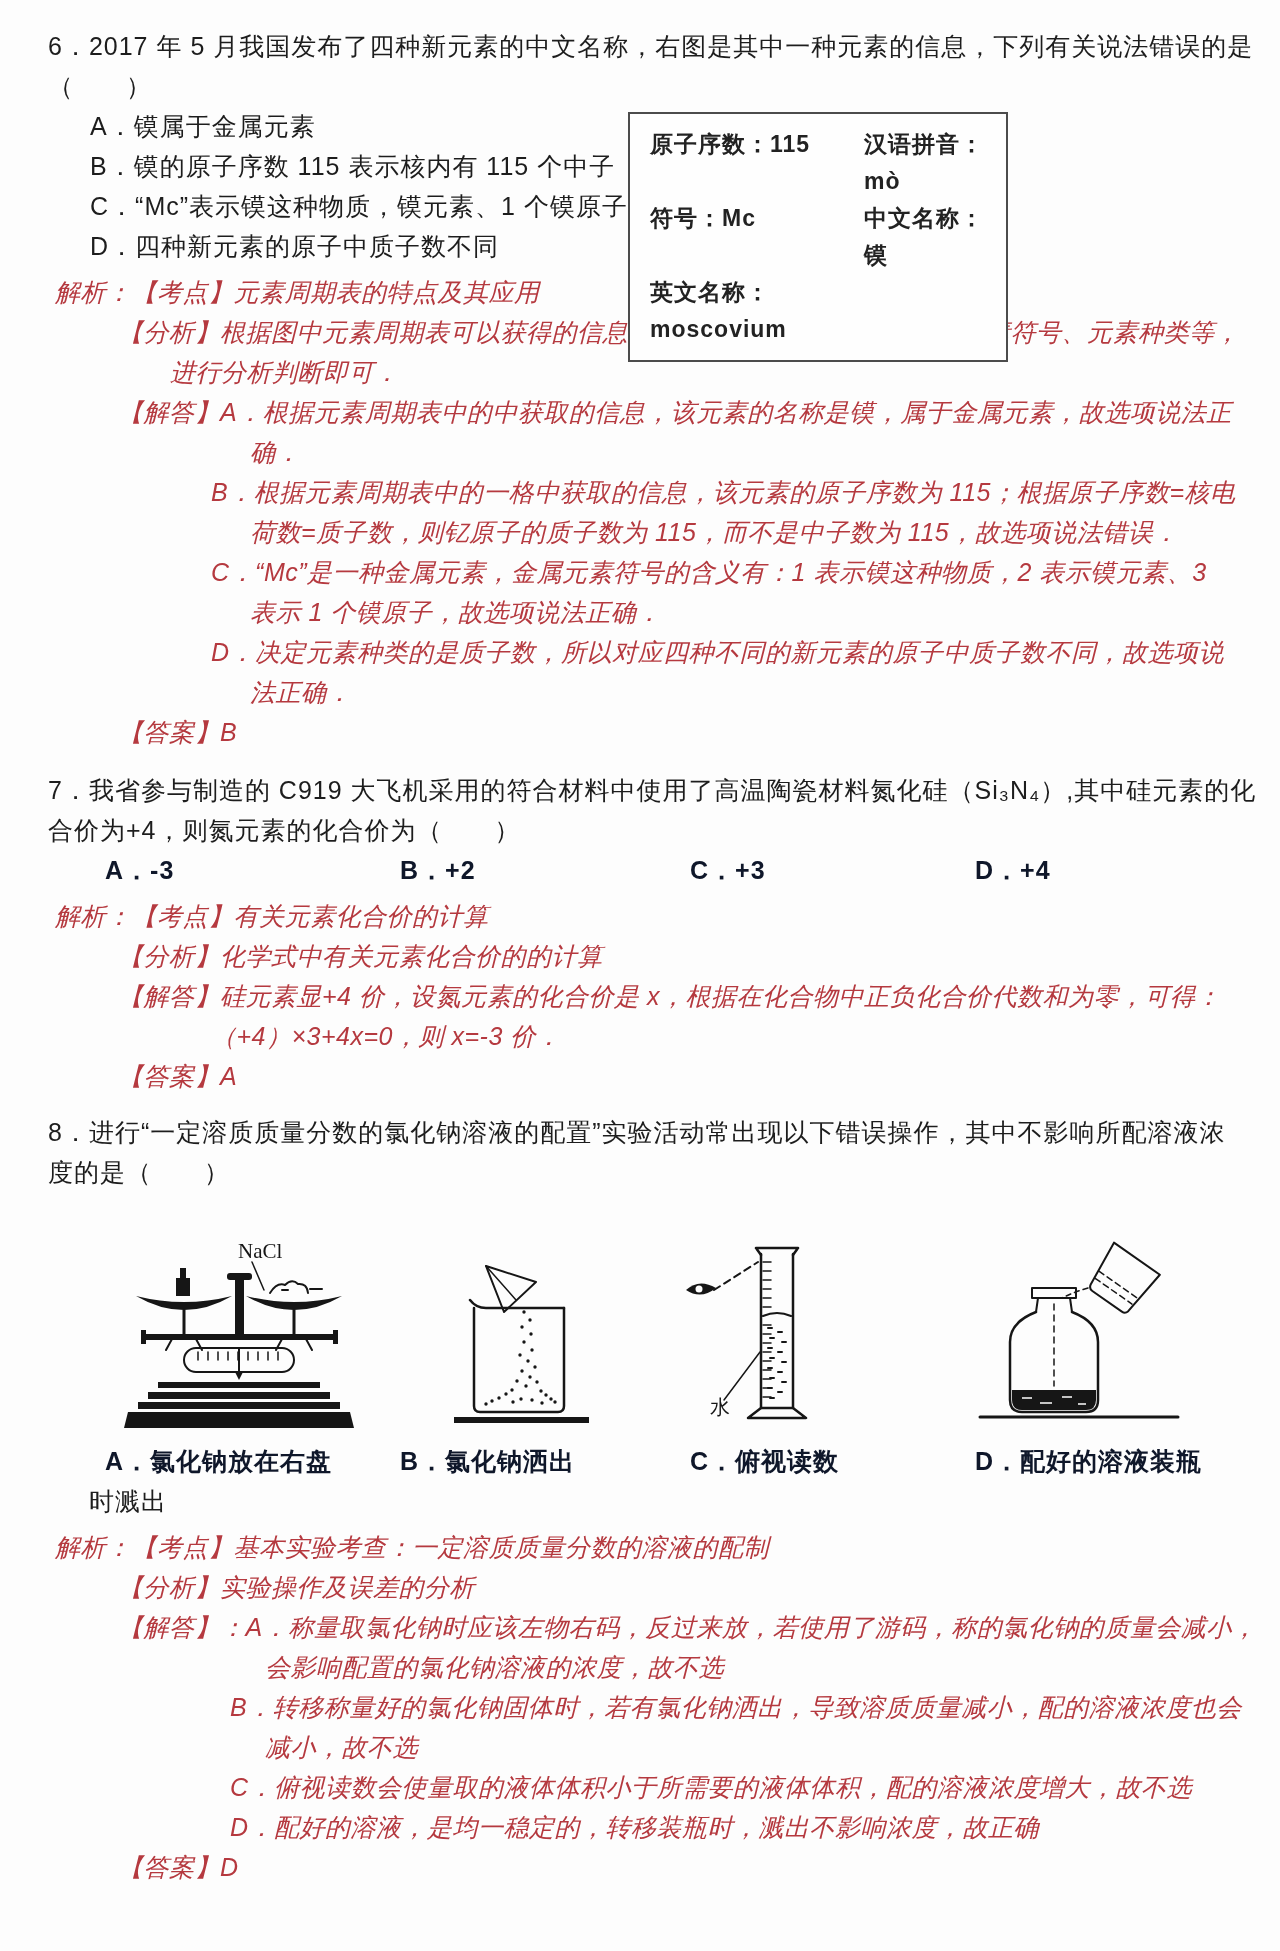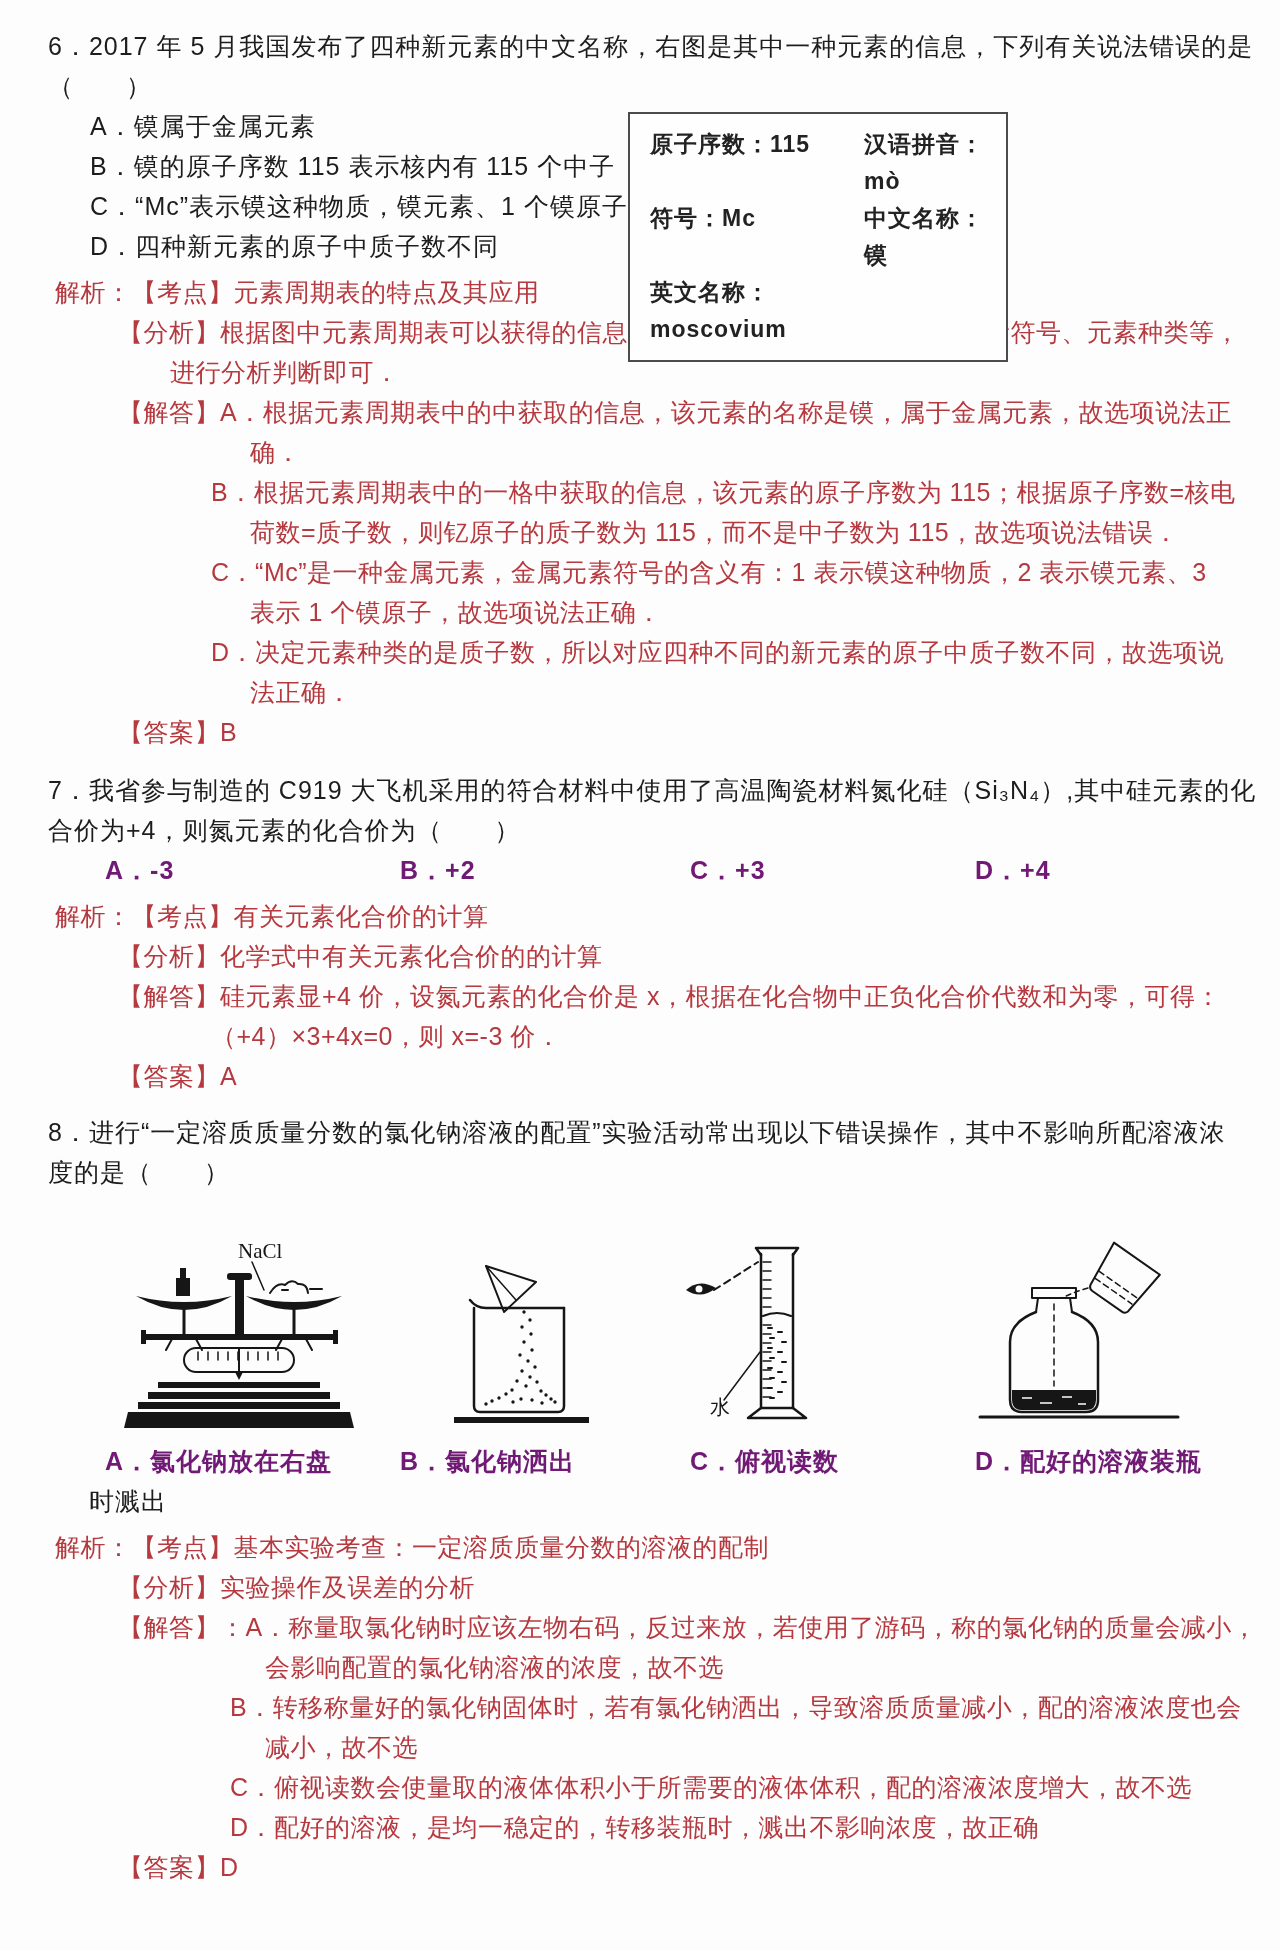--- a/index.html
+++ b/index.html
@@ -24,31 +24,31 @@
   .i105{padding-left:89px;}
   .i118{padding-left:118px;}
   .i170{padding-left:170px;}
   .i211{padding-left:211px;}
   .i230{padding-left:230px;}
   .i250{padding-left:250px;}
   .i265{padding-left:265px;}
   .sec-q6{position:relative;}
   .sec-q7{margin-top:18px;}
   .sec-q8{margin-top:16px;}
-  .explain{margin-top:6px;}
+  .explain{margin-top:6px;font-style:italic;}
   
   .info-card{
     position:absolute;left:628px;top:86px;width:380px;
     background:#fefefe;border:2px solid #4c4c4c;
     box-sizing:border-box;padding:12px 10px 12px 20px;
   }
   .card-row{display:grid;grid-template-columns:214px 1fr;font-size:23px;line-height:37px;font-weight:600;color:#222;letter-spacing:1px;}
   
   .anchor-row{position:relative;height:40px;}
-  .anchor-row span{position:absolute;top:0;font-size:25px;line-height:40px;font-weight:600;color:#701a75;letter-spacing:1px;white-space:pre;}
+  .anchor-row span{position:absolute;top:0;font-size:25px;line-height:40px;font-weight:600;color:#0f172a;letter-spacing:1px;white-space:pre;}
   .c1{left:105px;} .c2{left:400px;} .c3{left:690px;} .c4{left:975px;}
   
   .figrow{position:relative;height:235px;margin-top:14px;margin-left:39px;}
   .fig{position:absolute;bottom:6px;}
   .fig-a{left:85px;}
   .fig-b{left:415px;}
   .fig-c{left:645px;}
   .fig-d{left:935px;}
   .fig *{vector-effect:none;}
   .stroke{stroke:#161616;fill:none;stroke-linecap:round;stroke-linejoin:round;}

